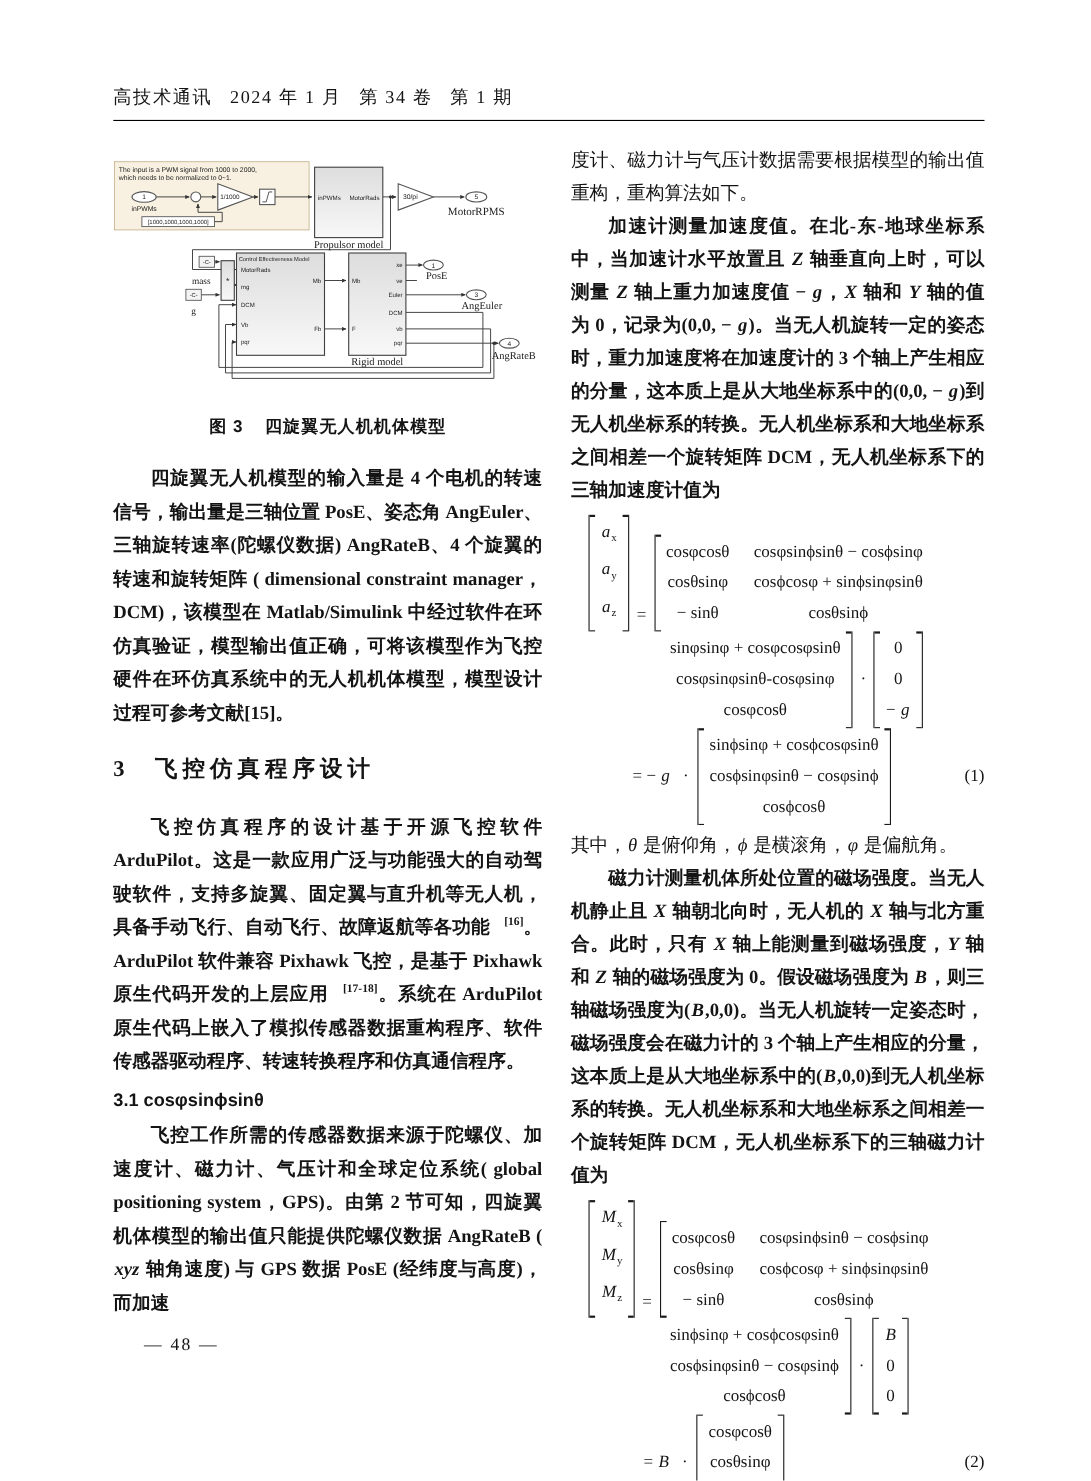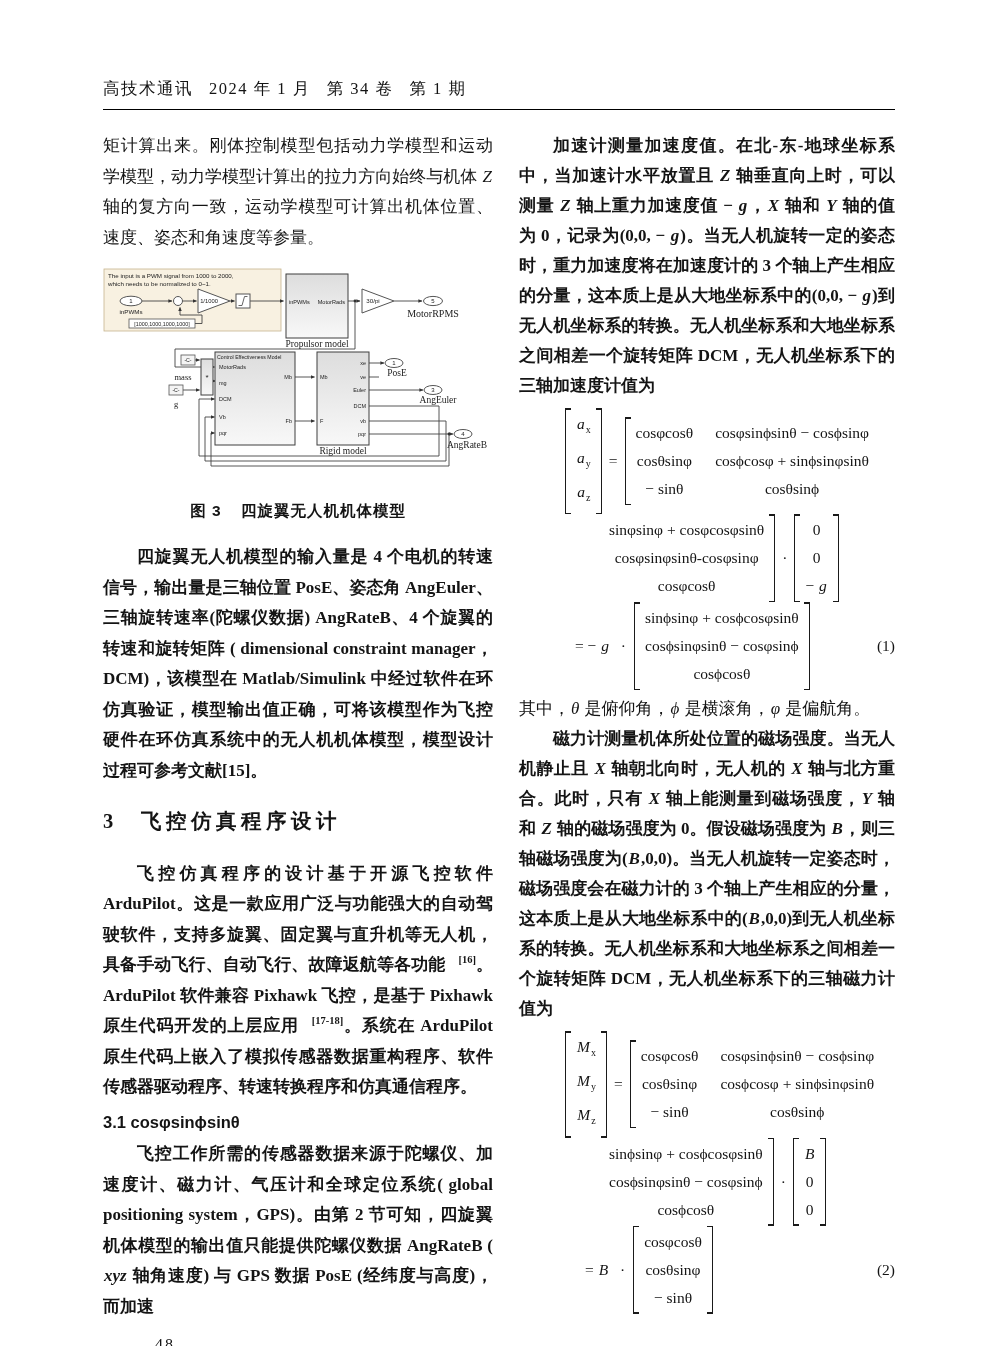--- a/index.html
+++ b/index.html
@@ -23,21 +23,21 @@
 
   .sec-heading { margin:20px 0 22px 0; font-size:20.5px; letter-spacing:4.5px;font-weight:bold; }
   .sec-heading .sec-num { margin-right:18px; letter-spacing:0; }
   .subsec-heading { margin:4px 0 2px 0; font-family:"Liberation Sans","DejaVu Sans",sans-serif; font-weight:700; font-size:16.5px; }
   .subsec-heading .subsec-num { }
   .page-num { margin-top:8px; font-size:16px; letter-spacing:2px; text-indent:28px; }
 
   
   .equation { position:relative; margin:7px 0 4px 0; font-size:15.5px; }
   .eq-line { display:flex; align-items:center; line-height:28px; }
-  .eq-line.c1 { margin-left:46px; }
+  .eq-line.c1 { margin-left:16px;align-items:flex-end; }
   .eq-line.c2 { margin-left:90px; }
   .eq-line.c3 { margin-left:56px; position:relative; }
   .eq-line.c3b { margin-left:66px; }
   .eq-op { margin:0 7px; }
   .mx { display:inline-flex; align-items:stretch; }
   .mx-col { display:flex; flex-direction:column; justify-content:space-around; padding:2px 0; }
   .mx-col > span { display:block; text-align:center; line-height:28px; white-space:nowrap; }
   .mx-col + .mx-col { margin-left:22px; }
   .br { flex:0 0 6px; position:relative; }
   .br::before,.br::after { content:""; position:absolute; left:0; right:0; height:1.5px; background:#1a1a1a; }
@@ -60,21 +60,20 @@
     <span>高技术通讯</span>
     <span>2024 年 1 月</span>
     <span>第 34 卷</span>
     <span>第 1 期</span>
   </div>
   <hr class="header-rule">
 
   <div class="columns">
 
     <div class="col col-left">
-      <p>矩计算出来。刚体控制模型包括动力学模型和运动学模型，动力学模型计算出的拉力方向始终与机体 <i>Z</i> 轴的复方向一致，运动学模型可计算出机体位置、速度、姿态和角速度等参量。</p>
 
       <div class="fig-wrap">
         <svg width="390" height="212" viewBox="0 0 390 212">
           <defs>
             <linearGradient id="bg" x1="0" y1="0" x2="0" y2="1">
               <stop offset="0" stop-color="#dddddd"></stop>
                 <stop offset="1" stop-color="#f8f8f8"></stop>
             </linearGradient>
             <marker id="ah" markerWidth="6" markerHeight="6" refX="4" refY="2" orient="auto">
               <path d="M0,0 L4.5,2 L0,4 Z" fill="#333"></path>
@@ -197,20 +196,21 @@
         <span class="subsec-num">3.1</span>
         <span>cosφsinϕsinθ</span>
       </div>
 
       <p class="indent">飞控工作所需的传感器数据来源于陀螺仪、加速度计、磁力计、气压计和全球定位系统( global positioning system，GPS)。由第 2 节可知，四旋翼机体模型的输出值只能提供陀螺仪数据 AngRateB ( <i>xyz</i> 轴角速度) 与 GPS 数据 PosE (经纬度与高度)，而加速</p>
 
       <div class="page-num">— 48 —</div>
     </div>
 
     <div class="col col-right">
+      <p>度计、磁力计与气压计数据需要根据模型的输出值重构，重构算法如下。</p>
       <p class="indent">加速计测量加速度值。在北-东-地球坐标系中，当加速计水平放置且 <i>Z</i> 轴垂直向上时，可以测量 <i>Z</i> 轴上重力加速度值 − <i>g</i>，<i>X</i> 轴和 <i>Y</i> 轴的值为 0，记录为(0,0, − <i>g</i>)。当无人机旋转一定的姿态时，重力加速度将在加速度计的 3 个轴上产生相应的分量，这本质上是从大地坐标系中的(0,0, − <i>g</i>)到无人机坐标系的转换。无人机坐标系和大地坐标系之间相差一个旋转矩阵 DCM，无人机坐标系下的三轴加速度计值为</p>
 
       <div class="equation">
         <div class="eq-line c1">
           <span class="mx">
             <span class="br br-l"></span>
             <span class="mx-col">
               <span class="cell"><i>a</i><sub>x</sub></span>
               <span class="cell"><i>a</i><sub>y</sub></span>
               <span class="cell"><i>a</i><sub>z</sub></span>

